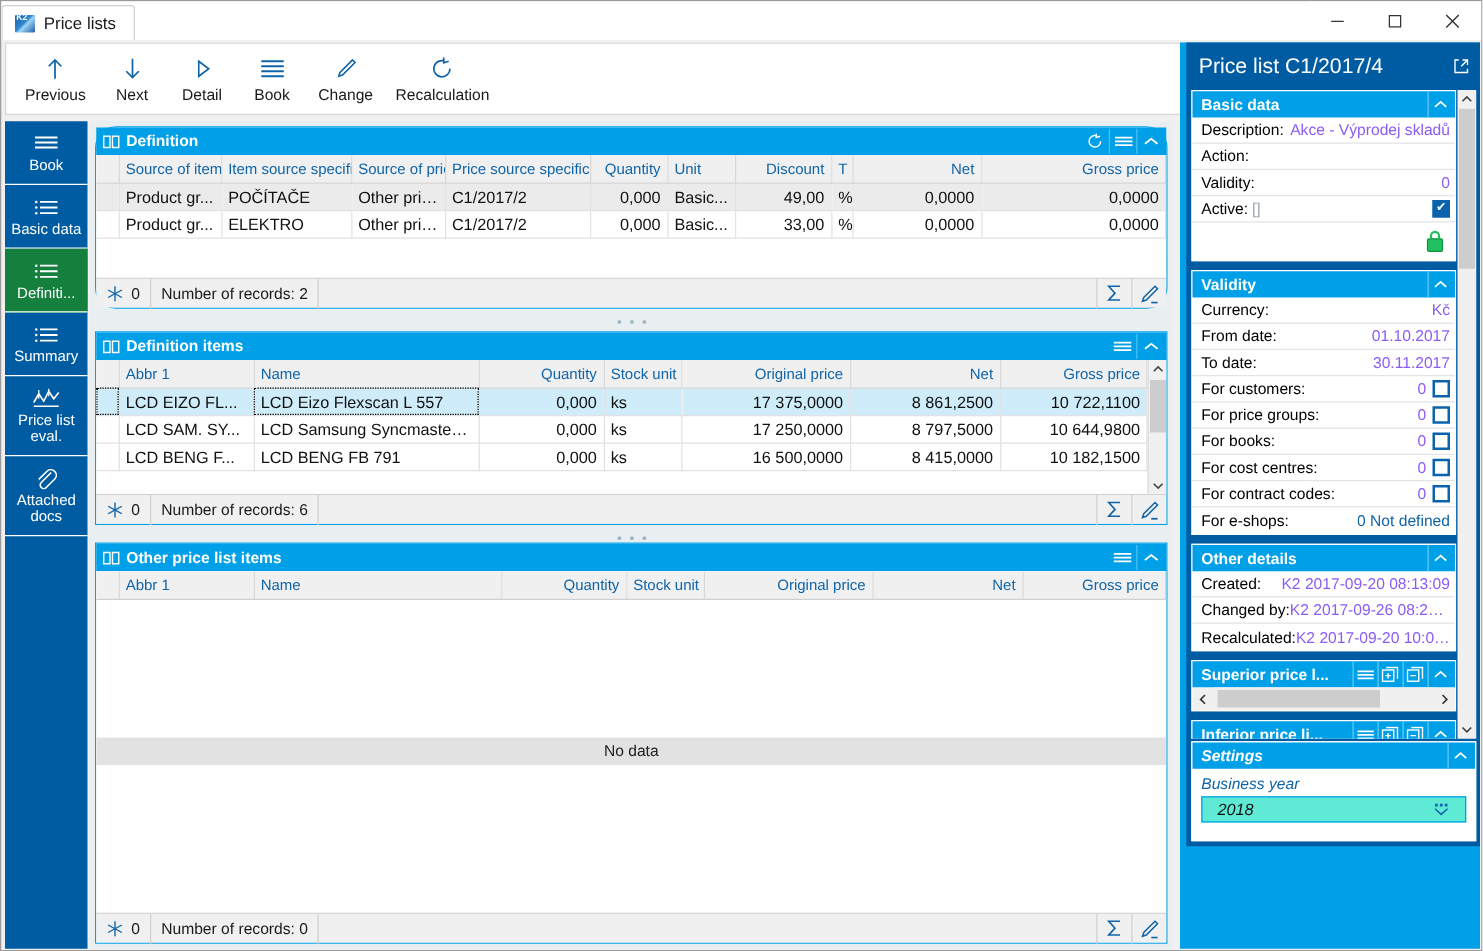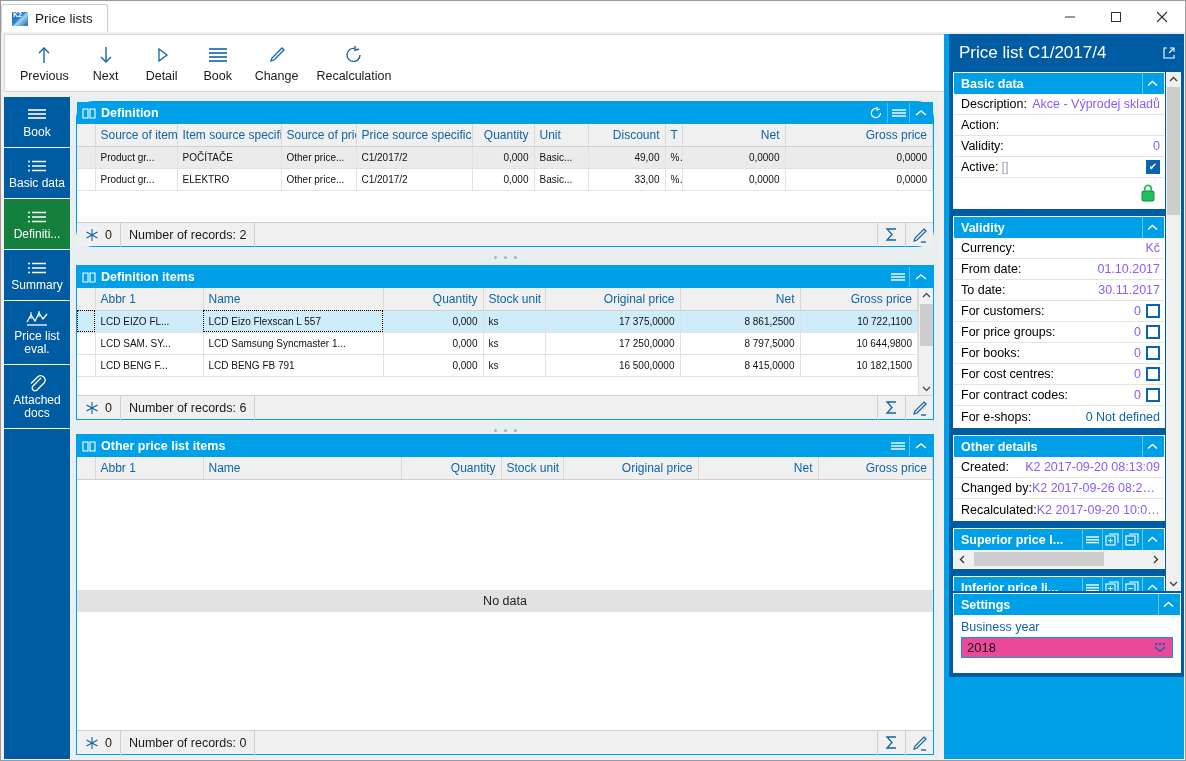--- a/index.html
+++ b/index.html
@@ -113,21 +113,21 @@
   
   .tbl { width: 100%; border-collapse: collapse; table-layout: fixed; }
   .tbl th {
     background: #f0f0f0; color: #1064a8; font-weight: normal;
     font-size: 12px; height: 22px; padding: 0 5px;
     border-right: 1px solid #d8d8d8; border-bottom: 1px solid #cfcfcf;
     text-align: left; overflow: hidden; white-space: nowrap;
   }
   .tbl th.r { text-align: right; }
   .tbl td {
-    font-size: 10px; height: 22px; padding: 0 5px; color: #111;
+    font-size: 13px; height: 22px; padding: 0 5px; color: #111;
     border-right: 1px solid #e2e2e2; border-bottom: 1px solid #e2e2e2;
     overflow: hidden; white-space: nowrap; text-overflow: ellipsis;
   }
   .tbl td.r { text-align: right; }
   .tbl tr.sel td { background: #cfecfa; }
   .tbl tr.alt td { background: #ebebeb; }
   .tbl th.gut, .tbl td.gut { width: 18px; padding: 0; }
   .cell-focus { outline: 1px dotted #000; outline-offset: -1px; }
   .tbl-body { flex: 1; overflow: hidden; background: #ffffff; position: relative; }
   .nodata-band {
@@ -225,27 +225,27 @@
   .rp-vscroll {
     position: absolute; right: 3px; top: 38px; width: 15px; bottom: 86px;
     background: #f0f0f0; display: flex; flex-direction: column; align-items: center;
   }
   .rpvs-arrow { height: 15px; width: 15px; display:flex; align-items:center; justify-content:center; color:#606060; font-size: 9px; }
   .rpvs-track { flex:1; width: 15px; position: relative; }
   .rpvs-thumb { position:absolute; left:1px; width: 13px; background: #cdcdcd; }
 
   .rp-settings {
     position: absolute; left: 4px; right: 3px; bottom: 4px; height: 80px;
-    background: #ffffff; border: 1px solid #ffffff;
+    background: #ffffff; border: 1px solid #ffffff; font-style: italic;
   }
   .settings-body { padding: 5px 7px 0 7px; }
   .settings-label { color: #1064a8; font-size: 12.5px; margin-bottom: 3px; }
   .settings-input {
-    height: 21px; background: #ec4899; border: 1px solid #00a0e9;
-    display: flex; align-items: center; padding: 0 5px; font-size: 13px; color: #111;
+    height: 21px; background: #5eead4; border: 1px solid #00a0e9;
+    display: flex; align-items: center; padding: 0 12px; font-size: 13px; color: #111;
   }
   .settings-input .spin { margin-left: auto; color: #1064a8; font-size: 11px; }
 
   svg { display: block; }
 </style>
 </head>
 <body>
 
 <div id="app">
 

